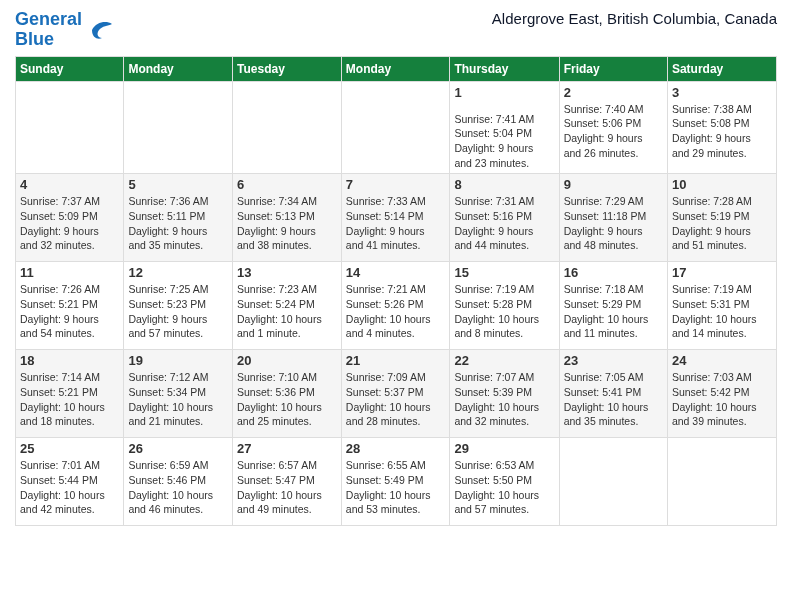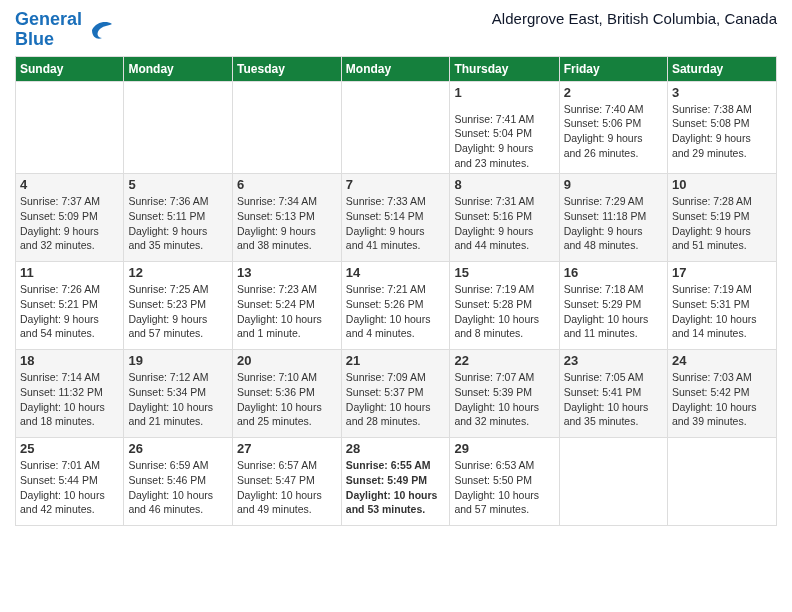--- a/index.html
+++ b/index.html
@@ -192,21 +192,21 @@
             <div class="day-info" style="white-space: pre-line;">Sunrise: 7:19 AM
 Sunset: 5:31 PM
 Daylight: 10 hours
 and 14 minutes.</div>
           </td>
         </tr>
         <tr>
           <td>
             <div class="day-num">18</div>
             <div class="day-info" style="white-space: pre-line;">Sunrise: 7:14 AM
-Sunset: 11:32 PM
+Sunset: 5:21 PM
 Daylight: 10 hours
 and 18 minutes.</div>
           </td>
           <td>
             <div class="day-num">19</div>
             <div class="day-info" style="white-space: pre-line;">Sunrise: 7:12 AM
 Sunset: 5:34 PM
 Daylight: 10 hours
 and 21 minutes.</div>
           </td>
@@ -263,21 +263,21 @@
           </td>
           <td>
             <div class="day-num">27</div>
             <div class="day-info" style="white-space: pre-line;">Sunrise: 6:57 AM
 Sunset: 5:47 PM
 Daylight: 10 hours
 and 49 minutes.</div>
           </td>
           <td>
             <div class="day-num">28</div>
-            <div class="day-info" style="white-space: pre-line; font-weight: bold;">Sunrise: 6:55 AM
+            <div class="day-info" style="white-space: pre-line;">Sunrise: 6:55 AM
 Sunset: 5:49 PM
 Daylight: 10 hours
 and 53 minutes.</div>
           </td>
           <td>
             <div class="day-num">29</div>
             <div class="day-info" style="white-space: pre-line;">Sunrise: 6:53 AM
 Sunset: 5:50 PM
 Daylight: 10 hours
 and 57 minutes.</div>

